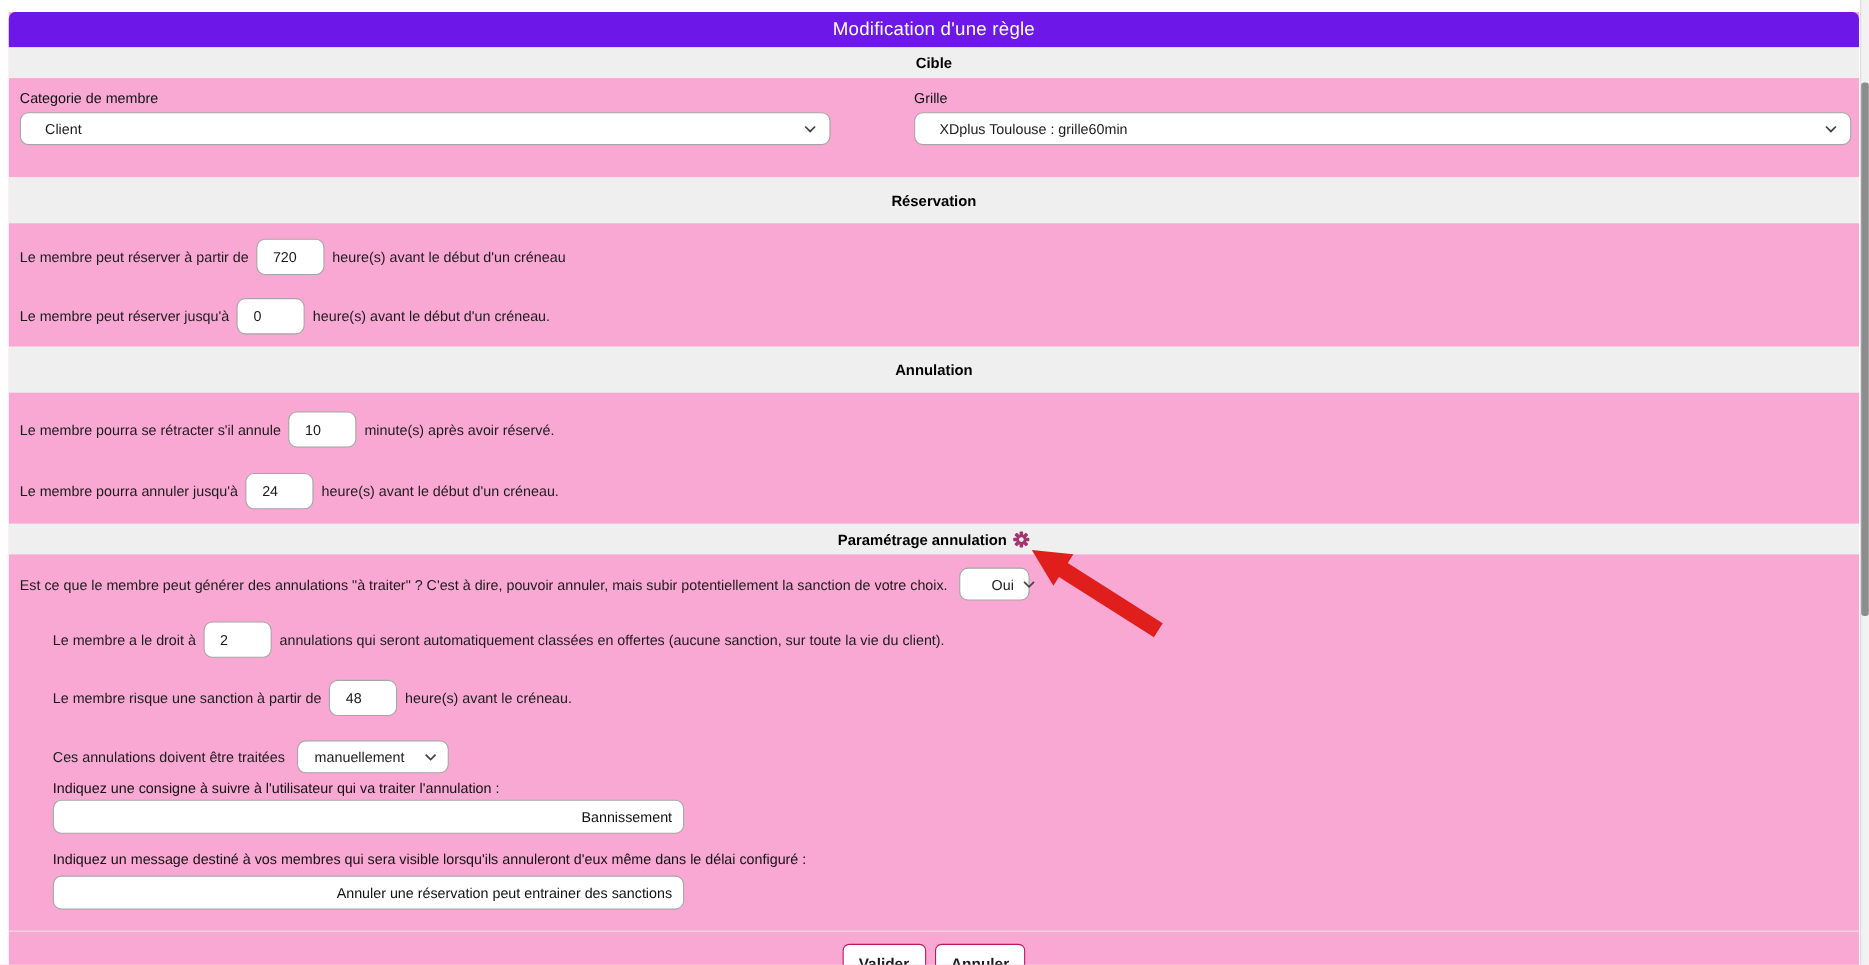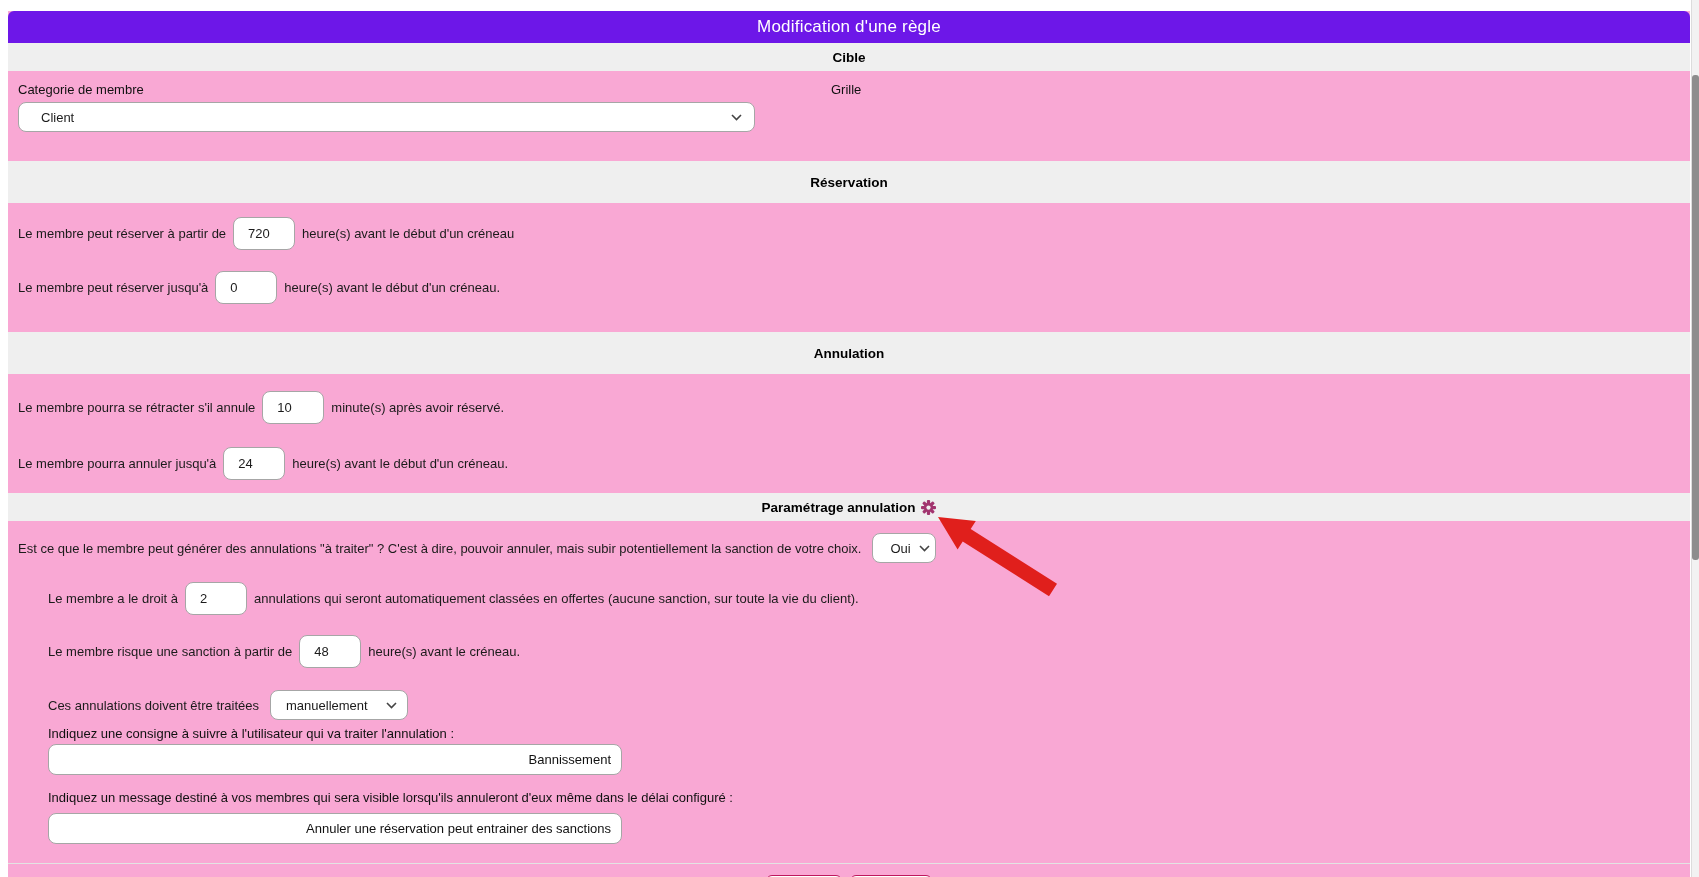--- a/index.html
+++ b/index.html
@@ -34,42 +34,42 @@
   .cible-col1{width:737px}
   .cible-col2{flex:1;margin-right:7px}
   .field-label{display:block;margin-bottom:5px;color:#111}
   
   .selectbox{
     height:30px;border:1px solid var(--bdr);border-radius:8px;background:#fff;
     display:flex;align-items:center;justify-content:space-between;
     padding:0 12px 0 22px;cursor:pointer;
   }
   .selectbox .chev{display:flex;align-items:center;margin-left:8px}
-  .selectbox.small{width:64px;padding:0 10px 0 17px;margin-left:4px}
+  .selectbox.small{width:64px;padding:0 10px 0 28px;margin-left:4px}
   .selectbox.mid{width:138px;padding:0 10px 0 15px;margin-left:4px}
   
   .row{display:flex;align-items:center;margin-left:10px;white-space:nowrap}
   .row.indent{margin-left:40px}
   .row .pre{margin-right:7px}
   .row .post{margin-left:7px}
   .numinput{
     width:62px;height:33px;border:1px solid var(--bdr);border-radius:8px;
     padding:0 4px 0 14px;font:inherit;color:var(--ink);background:#fff;
   }
   .textinput{
     width:574px;height:31px;border:1px solid var(--bdr);border-radius:8px;
     padding:0 10px 0 19px;font:inherit;color:var(--ink);background:#fff;display:block;text-align:right;
   }
   .lbl-block{margin:0 0 0 40px;color:#111}
   
   .mt12{margin-top:12px}.mt14{margin-top:14px}.mt17{margin-top:17px}
   .mt19{margin-top:19px}.mt20{margin-top:20px}.mt21{margin-top:21px}
   .mt22{margin-top:22px}.mt23{margin-top:23px}.mt11{margin-top:6px}
   .mt3{margin-top:3px}.mt15{margin-top:15px}.mt8{margin-top:8px}
-  .pb11{padding-bottom:28px}.pb13{padding-bottom:13px}
+  .pb11{padding-bottom:11px}.pb13{padding-bottom:13px}
   
   .footer{
     margin-top:19px;border-top:1px solid #e3e3e3;
     padding:11px 0 7px 0;display:flex;justify-content:center;gap:8px;
   }
   .btn{
     padding:5px 14px;height:36px;background:#fff;border:1px solid #be185d;
     border-radius:6px;font:inherit;font-size:14px;font-weight:bold;color:var(--ink);
     cursor:pointer;
   }
@@ -101,20 +101,28 @@
         <span>Client</span>
         <span class="chev">
           <svg width="11" height="7">
               <polyline points="1,1 5.5,5.5 10,1" stroke="#444" stroke-width="1.6" fill="none"></polyline>
             </svg>
         </span>
       </div>
     </div>
     <div class="cible-col2">
       <span class="field-label">Grille</span>
+      <div class="selectbox">
+        <span>XDplus Toulouse : grille60min</span>
+        <span class="chev">
+          <svg width="11" height="7">
+              <polyline points="1,1 5.5,5.5 10,1" stroke="#444" stroke-width="1.6" fill="none"></polyline>
+            </svg>
+        </span>
+      </div>
     </div>
   </div>
 
   <div class="band tall">
     <span>Réservation</span>
   </div>
   <div class="row mt14">
     <span class="pre">Le membre peut réserver à partir de</span>
     <input class="numinput" value="720" style="">
     <span class="post">heure(s) avant le début d'un créneau</span>

